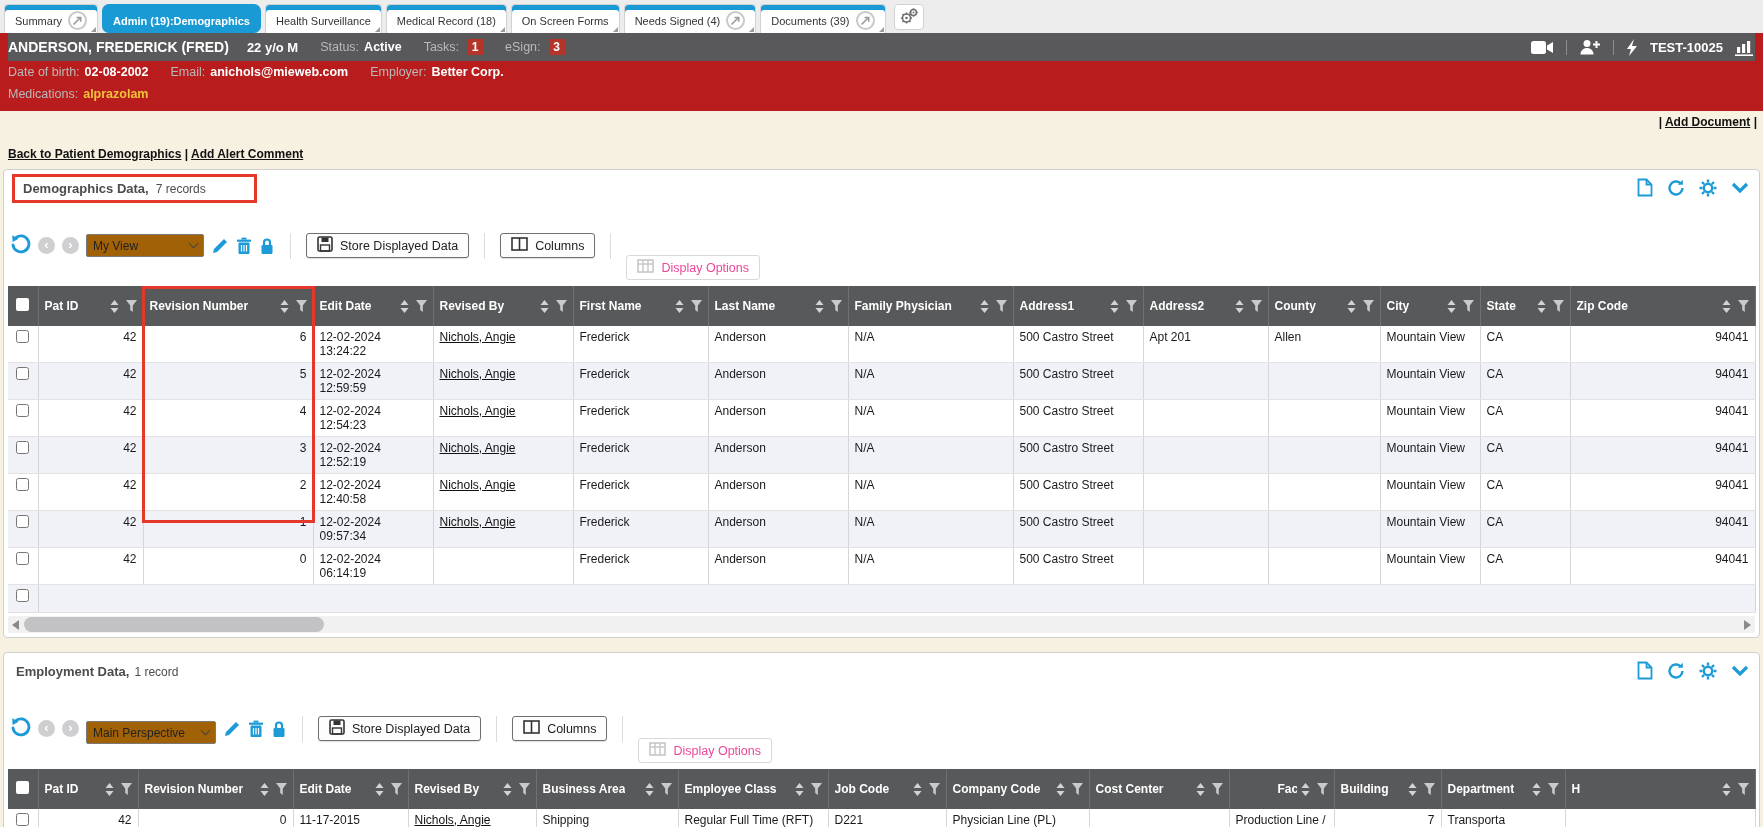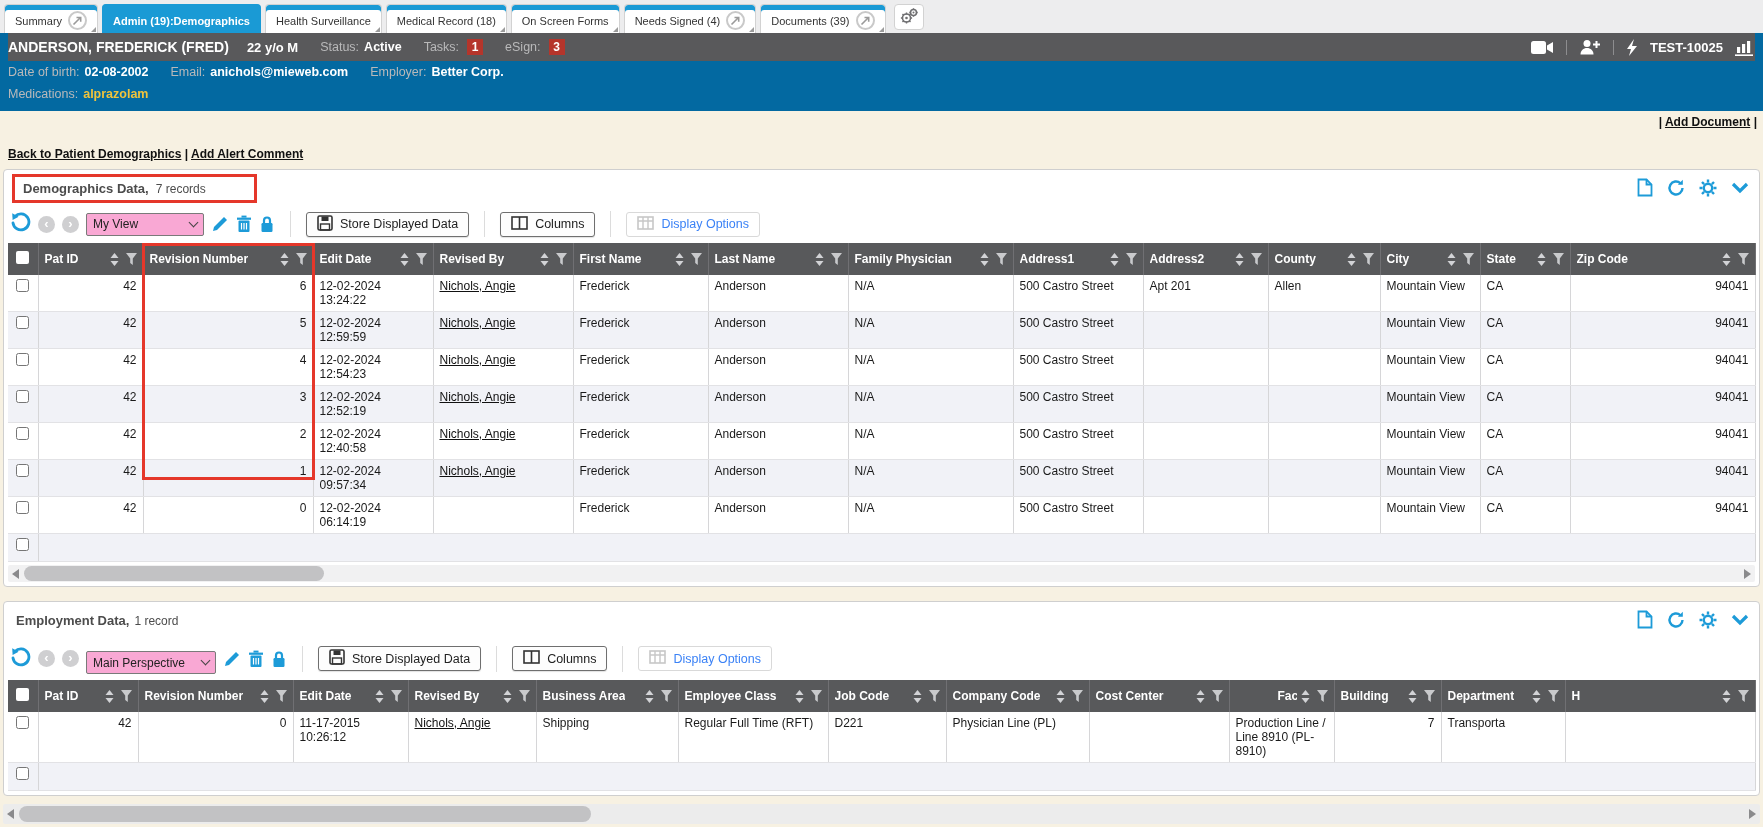--- a/index.html
+++ b/index.html
@@ -4,28 +4,28 @@
 <style>
   * { box-sizing: border-box; margin: 0; padding: 0; }
   html,body { width:1763px; height:827px; overflow:hidden; }
   body { font-family:"Liberation Sans","DejaVu Sans",sans-serif; background:#f7f1e2; font-size:12px; color:#1a1a1a; }
 
   
   .tabbar { height:33px; background:#ededee; display:flex; align-items:flex-end; padding:0 0 0 4px; gap:4px; }
   .tab { display:inline-flex; align-items:center; gap:6px; height:29px; background:#fff; border:1px solid #d2d2d2; border-bottom:none;
          border-radius:4px 4px 0 0; padding:5px 10px 2px 10px; font-size:11px; color:#333; position:relative; box-shadow:inset 0 5px 0 #1a9ad5; cursor:pointer; }
   .tab::after { content:""; position:absolute; right:1px; bottom:1px; width:0; height:0; border-style:solid; border-width:0 0 5px 5px; border-color:transparent transparent #9b9b9b transparent; }
-  .tab.active { background:#1a9ad5; color:#fff; font-weight:bold; box-shadow:none; border-color:#1a9ad5; }
+  .tab.active { background:#1a9ad5; color:#fff; font-weight:bold; box-shadow:none; border-color:#1a9ad5;border-radius:7px; }
   .tab.active::after { display:none; }
   .ext-circle { width:19px; height:19px; border:2px solid #c9c9c9; border-radius:50%; display:inline-flex; align-items:center; justify-content:center; background:#fff; }
   .ext-circle svg { display:block; }
   .tab-gear-btn { width:30px; height:26px; background:#fff; border:1px solid #d2d2d2; border-radius:4px; display:inline-flex; align-items:center; justify-content:center; margin-bottom:3px; margin-left:4px; cursor:pointer; }
 
   
-  .pt-header { background:#0369a1; color:#fff; padding:0 8px 6px 8px; }
+  .pt-header { background:#b91c1c; color:#fff; padding:0 8px 6px 8px; }
   .pt-row1 { display:flex; align-items:center; height:28px; background:#59595b; }
   .pt-name { font-size:14px; font-weight:bold; }
   .pt-agesex { font-size:13px; font-weight:bold; margin-left:18px; }
   .pt-lab { color:#b9b9ba; margin-left:22px; font-size:12.5px; }
   .pt-val { font-weight:bold; margin-left:5px; font-size:12.5px; }
   .badge { display:inline-block; min-width:16px; background:#b5352b; color:#fff; font-weight:bold; text-align:center; padding:1px 4px; margin-left:8px; font-size:12px; }
   .pt-right { margin-left:auto; display:flex; align-items:center; gap:12px; }
   .pt-sep { width:1px; height:15px; background:#8d8d8f; }
   .pt-station { font-size:13px; font-weight:bold; }
   .pt-row2,.pt-row3 { display:flex; align-items:center; height:22px; font-size:12.5px; }
@@ -46,32 +46,32 @@
   .plain-title-box { display:inline-flex; align-items:baseline; gap:5px; padding:7px 8px 7px 4px; }
   .sec-title { font-size:13px; font-weight:bold; color:#4c4c4c; }
   .sec-records { font-size:12px; color:#4c4c4c; }
   .panel-hd-icons { position:absolute; right:6px; top:8px; display:flex; align-items:center; gap:14px; }
   .panel-hd-icons svg { display:block; cursor:pointer; }
 
   
   .toolbar { display:flex; align-items:center; gap:7px; padding:4px 2px 6px 2px; }
   .tb-undo { cursor:pointer; }
   .nav-circle { width:17px; height:17px; border-radius:50%; background:#cfcfd1; color:#fff; display:inline-flex; align-items:center; justify-content:center; font-size:13px; font-weight:bold; line-height:1; padding-bottom:2px; }
-  .fake-select { display:inline-flex; align-items:center; justify-content:space-between; width:118px; height:23px; border:1px solid #7a7a7a; border-radius:2px; background:#f9a8d4; padding:0 6px; font-size:12px; color:#222; cursor:pointer; }
+  .fake-select { display:inline-flex; align-items:center; justify-content:space-between; width:118px; height:23px; border:1px solid #7a7a7a; border-radius:2px; background:#a16207; padding:0 6px; font-size:12px; color:#222; cursor:pointer; }
   .fake-select.wide { width:130px;margin-top:8px; }
   .sel-chev { width:7px; height:7px; border-right:1.6px solid #444; border-bottom:1.6px solid #444; transform:rotate(45deg); margin-top:-4px; }
   .tb-icon { cursor:pointer; display:inline-flex; }
   .tb-sep { width:1px; height:26px; background:#dcdcdc; margin:0 8px; }
   .btn { display:inline-flex; align-items:center; gap:7px; height:25px; padding:0 10px; background:#fdfdfd; border:1px solid #6f6f6f; border-radius:3px; font-size:12.5px; color:#222; cursor:pointer; box-shadow:0 1px 1px rgba(0,0,0,.12); }
-  .btn.disabled { border-color:#d9d9d9; color:#3b82f6; box-shadow:none; cursor:default; background:#fff; }
+  .btn.disabled { border-color:#d9d9d9; color:#ec4899; box-shadow:none; cursor:default; background:#fff;margin-top:44px; }
 
   
   .table-wrap { position:relative; }
   table.grid { table-layout:fixed; width:1747px; border-collapse:collapse; font-size:12px; }
-  table.grid th { background:#58595b; color:#fff; font-weight:bold; text-align:left; padding:5px 6px; border-right:1px solid #707073; height:32px; }
+  table.grid th { background:#58595b; color:#fff; font-weight:bold; text-align:left; padding:5px 6px; border-right:1px solid #707073; height:40px; }
   .th-inner { display:flex; align-items:center; justify-content:space-between; gap:4px; overflow:hidden; }
   .th-label { white-space:nowrap; overflow:hidden; }
   .th-icons { display:flex; align-items:center; gap:7px; flex:none; }
   table.grid td { border-right:1px solid #d6d6d8; border-bottom:1px solid #e2e2e5; padding:4px 6px; vertical-align:top; white-space:pre-line; overflow:hidden; }
   table.grid tbody tr:nth-child(even) { background:#f1f2f7; }
   table.grid .selcol { width:30px; text-align:center; }
   .hdr-box { display:inline-block; width:13px; height:13px; background:#fff; border-radius:2px; }
   table.grid input[type=checkbox] { width:13px; height:13px; cursor:pointer; }
   .cell-link { color:#111; text-decoration:underline; cursor:pointer; }
   tr.empty-row td { height:28px; }

